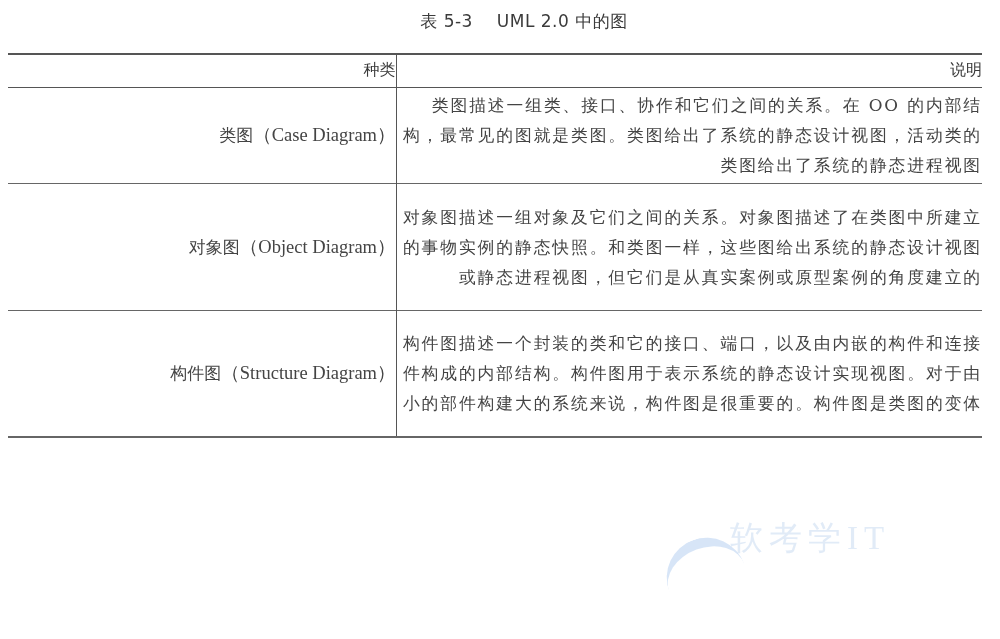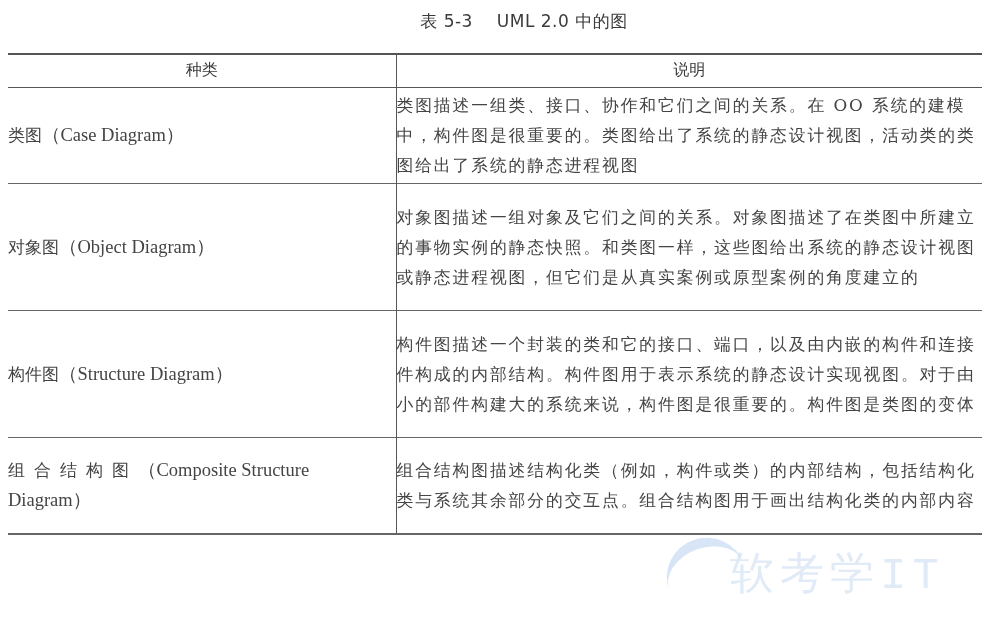--- a/index.html
+++ b/index.html
@@ -35,20 +35,21 @@
       left: 8px;
       top: 53px;
       width: 974px;
       border-collapse: collapse;
       table-layout: fixed;
     }
     table.uml th, table.uml td {
       border-left: 1px solid #555;
       padding: 0;
       vertical-align: middle;
+      text-align: right;
     }
     table.uml th:first-child, table.uml td:first-child {
       border-left: none;
     }
     table.uml thead tr {
       border-top: 2px solid #555;
       border-bottom: 1.5px solid #555;
       height: 33px;
     }
     table.uml tbody tr {
@@ -88,23 +89,23 @@
     }
     .r1 { height: 96px; }
     .r2 { height: 127px; }
     .r3 { height: 127px; }
     .r4 { height: 97px; }
     .r5 { height: 96px; }
     .wide-zh { letter-spacing: 9px; }
     .watermark {
       position: absolute;
       left: 730px;
-      top: 544px;
-      font-family: Liberation Mono, monospace;
-      font-size: 44px;
+      top: 516px;
+      font-family: Liberation Serif, serif;
+      font-size: 33px;
       color: rgba(120, 165, 220, 0.22);
       letter-spacing: 6px;
       pointer-events: none;
     }
     .watermark-arc {
       position: absolute;
       left: 665px;
       top: 538px;
       width: 80px;
       height: 60px;
@@ -129,31 +130,27 @@
     </colgroup>
   <thead>
     <tr>
       <th>种类</th>
       <th>说明</th>
     </tr>
   </thead>
   <tbody>
     <tr class="r1">
       <td class="kind"><span class="zh">类图</span><span>（Case Diagram）</span></td>
-      <td class="desc">类图描述一组类、接口、协作和它们之间的关系。在 OO 系统的建模中，构件图是很重要的。类图给出了系统的静态设计视图，活动类的类图给出了系统的静态进程视图</td>
+      <td class="desc">类图描述一组类、接口、协作和它们之间的关系。在 OO 的内部结构，最常见的图就是类图。类图给出了系统的静态设计视图，活动类的类图给出了系统的静态进程视图</td>
     </tr>
     <tr class="r2">
       <td class="kind"><span class="zh">对象图</span><span>（Object Diagram）</span></td>
       <td class="desc">对象图描述一组对象及它们之间的关系。对象图描述了在类图中所建立的事物实例的静态快照。和类图一样，这些图给出系统的静态设计视图或静态进程视图，但它们是从真实案例或原型案例的角度建立的</td>
     </tr>
     <tr class="r3">
       <td class="kind"><span class="zh">构件图</span><span>（Structure Diagram）</span></td>
       <td class="desc">构件图描述一个封装的类和它的接口、端口，以及由内嵌的构件和连接件构成的内部结构。构件图用于表示系统的静态设计实现视图。对于由小的部件构建大的系统来说，构件图是很重要的。构件图是类图的变体</td>
     </tr>
-    <tr class="r4">
-      <td class="kind"><span class="zh wide-zh">组合结构图</span><span>（Composite Structure Diagram）</span></td>
-      <td class="desc">组合结构图描述结构化类（例如，构件或类）的内部结构，包括结构化类与系统其余部分的交互点。组合结构图用于画出结构化类的内部内容</td>
-    </tr>
   </tbody>
 </table>
 
 <div class="watermark-arc"></div>
 <div class="watermark">软考学IT</div>
 
 </body></html>

